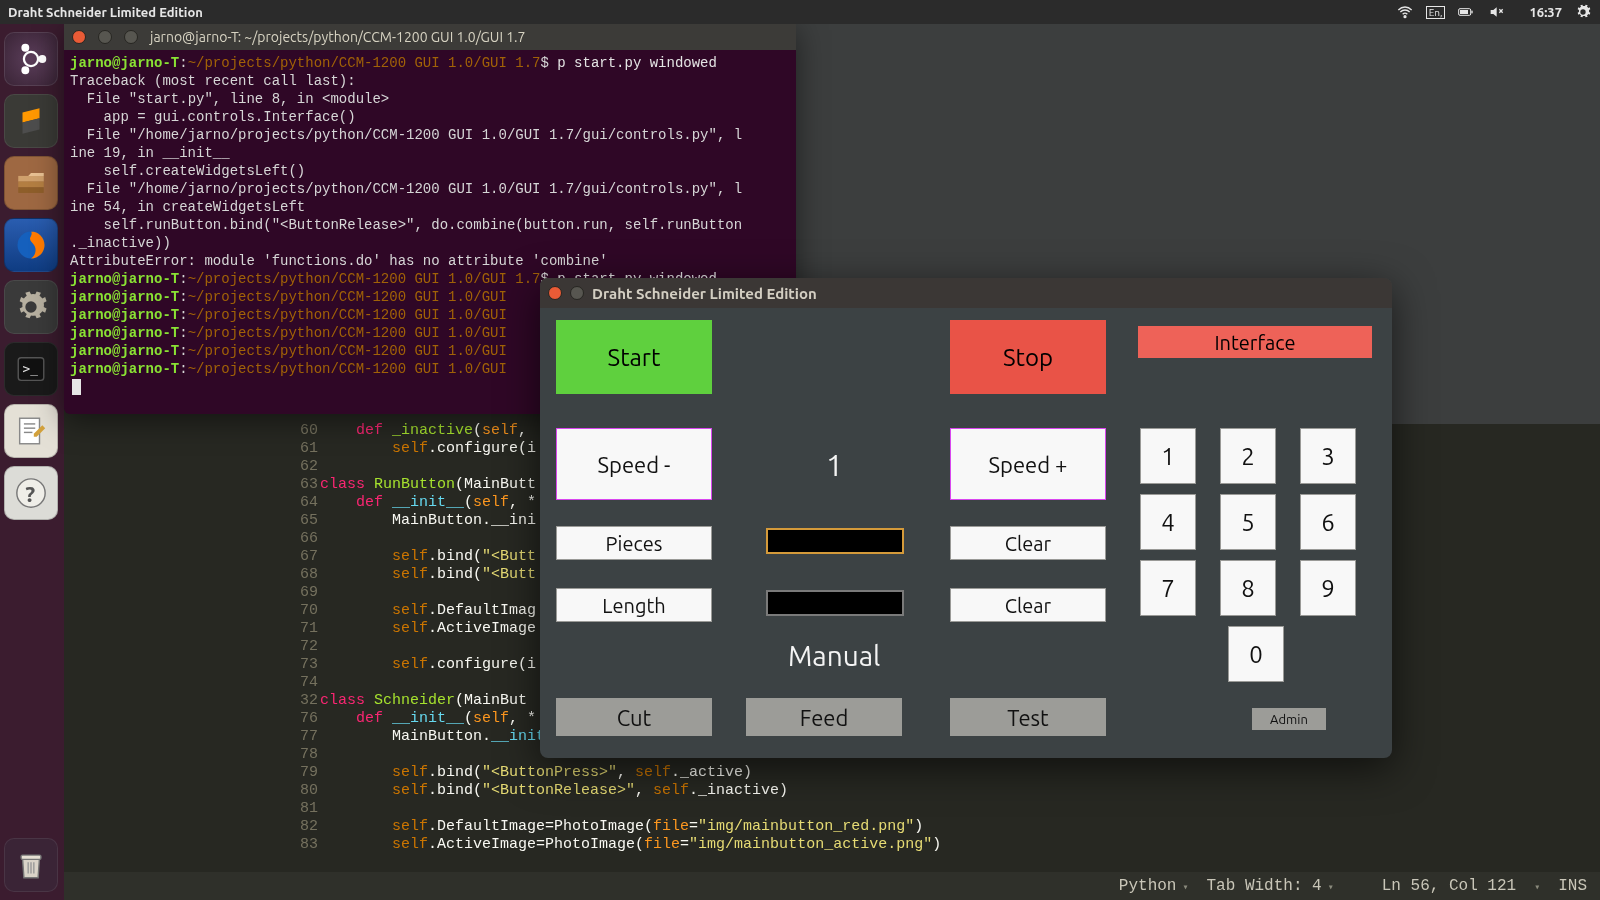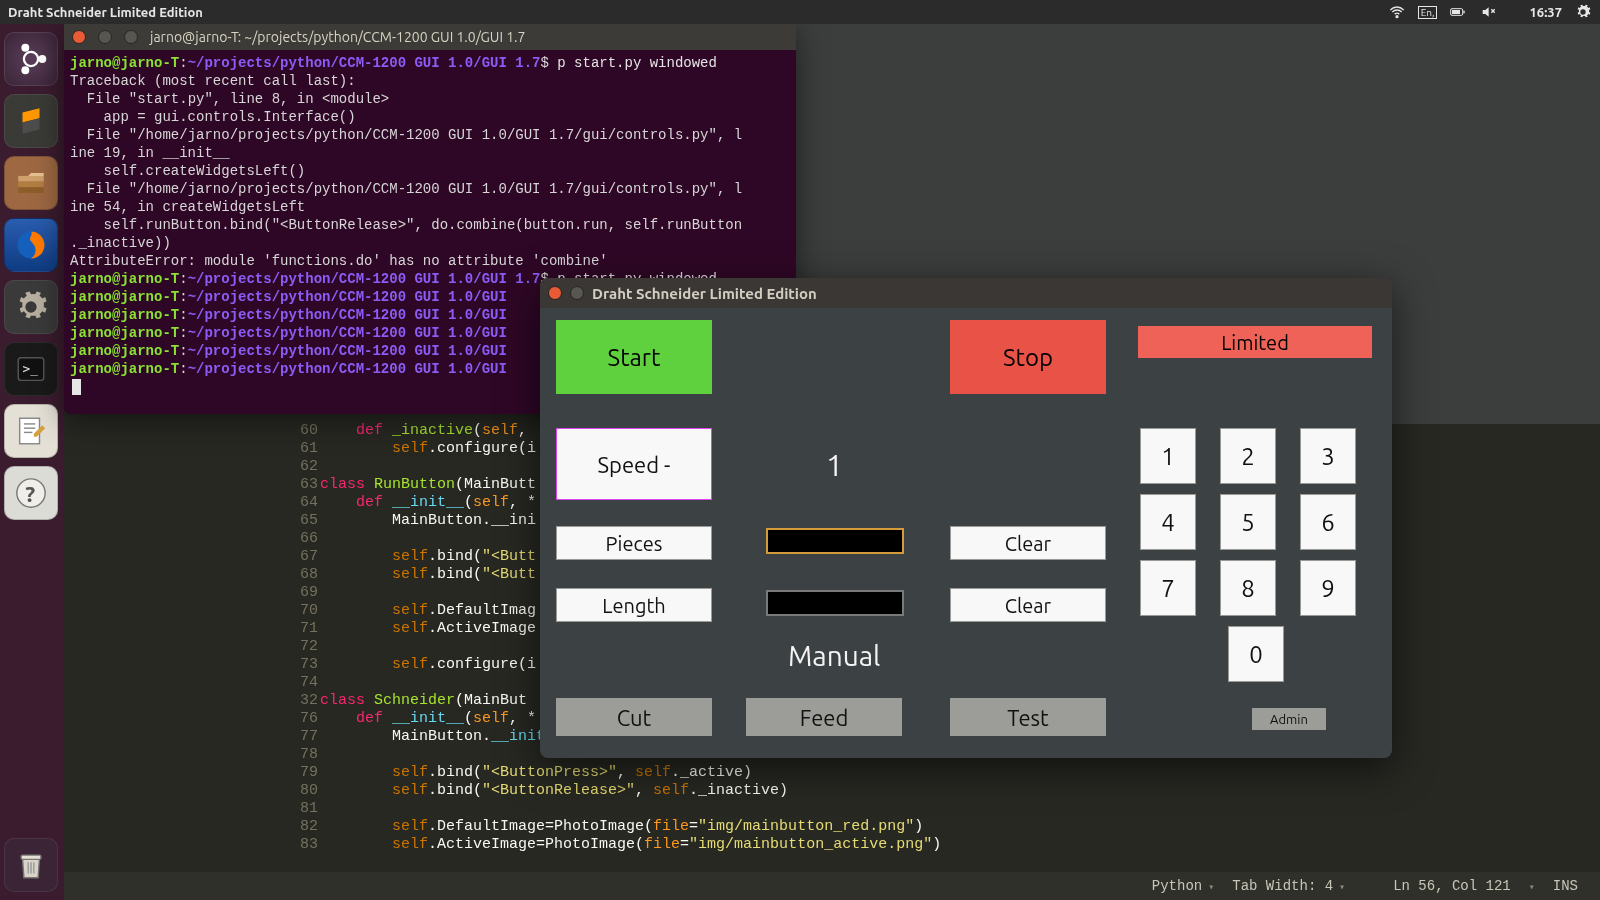--- a/index.html
+++ b/index.html
@@ -17,21 +17,21 @@
   color: #e6e6e6;
   display: flex; align-items: center;
   padding: 0 8px;
   font-size: 13px;
   z-index: 10;
 }
 .top-panel .title { flex: 1; font-weight: bold; }
 .top-panel .tray { display: flex; gap: 12px; align-items: center; }
 .tray-icon { display:inline-flex; align-items:center; justify-content:center; width:18px; height:18px; }
 .tray-icon svg { width: 16px; height: 16px; }
-.tray .clock { margin-left: 20px; font-weight: bold; }
+.tray .clock { margin-left: 12px; font-weight: bold; }
 
 .launcher {
   position: absolute; top: 24px; left: 0; bottom: 0; width: 64px;
   background: #3b1c2f;
   padding: 8px 4px;
   display: flex; flex-direction: column; gap: 8px;
 }
 .launcher .launcher-item {
   width: 54px; height: 54px; border-radius: 10px;
   display: flex; align-items: center; justify-content: center;
@@ -72,21 +72,21 @@
 .cls { color: #a6e22e; }
 .self { color: #cb7500; }
 .fn { color: #a6e22e; }
 .str { color: #e6db74; }
 .arg { color: #fd971f; }
 .mag { color: #66d9ef; }
 .sublime-status {
   position: absolute; bottom: 0; left: 0; right: 0; height: 28px;
   background: #2f302a; color: #c9c6b8;
   display: flex; align-items: center; gap: 18px;
-  padding: 0 22px; font-size: 14px;
+  padding: 0 13px; font-size: 16px;
 }
 .sublime-status .flex { flex: 1; }
 .dropdown-ind::after { content: " ▾"; font-size: 10px; color:#8a8a7c;}
 
 .scratch {
   position: absolute; top: 24px; left: 790px; right: 0; height: 400px;
   background: #3c3e3e;
 }
 
 .terminal-window {
@@ -104,21 +104,21 @@
   display: flex; align-items: center; gap: 12px;
   padding: 0 8px; color: #d7d3c2;
 }
 .terminal-titlebar .ctl { width: 14px; height: 14px; border-radius: 50%; background:#575650; border:1px solid #272622;}
 .terminal-titlebar .ctl.close{ background:#e95b36;}
 .terminal-titlebar .termtitle{ font-family: Ubuntu, sans-serif; font-size:14px; }
 .terminal-body {
   padding: 4px 6px; line-height: 18px; white-space: pre-wrap;
 }
 .t-prompt{ color:#8ae234; font-weight:bold;}
-.t-path{ color:#8b5cf6; font-weight:bold;}
+.t-path{ color:#a16207; font-weight:normal;}
 .t-cmd{ color:#e4e4e4;}
 .t-out{ color:#d6d6d6;}
 .t-cursor{ display:inline-block; width:9px; height:16px; background:#e6e6e6; vertical-align:middle; margin-left:2px;}
 
 .app-window {
   position: absolute; top: 278px; left: 540px; width: 852px; height: 480px;
   background: #3c4244;
   border-radius: 8px;
   box-shadow: 0 10px 40px rgba(0,0,0,0.6);
   overflow: hidden;
@@ -368,24 +368,25 @@
 
 <div class="app-window">
   <div class="app-titlebar">
     <span class="ctl close"></span>
     <span class="ctl"></span>
     <span class="apptitle">Draht Schneider Limited Edition</span>
   </div>
   <div class="app-body">
     <div class="big-btn start" style="top:12px; left:16px">Start</div>
     <div class="big-btn stop" style="top:12px; left:410px">Stop</div>
-    <div class="shutdown">Limited</div>
+    <div class="shutdown">Interface</div>
 
     <div class="speed-btn" style="top:120px; left:16px">Speed -</div>
     <div class="speed-val" style="top:140px; left:286px">1</div>
+    <div class="speed-btn" style="top:120px; left:410px">Speed +</div>
 
     <div class="thin-btn" style="top:218px; left:16px">Pieces</div>
     <div class="input-field" style="top:220px; left:226px"></div>
     <div class="thin-btn" style="top:218px; left:410px">Clear</div>
 
     <div class="thin-btn" style="top:280px; left:16px">Length</div>
     <div class="input-field gray" style="top:282px; left:226px"></div>
     <div class="thin-btn" style="top:280px; left:410px">Clear</div>
 
     <div class="manual-lbl" style="top:332px; left:248px">Manual</div>

